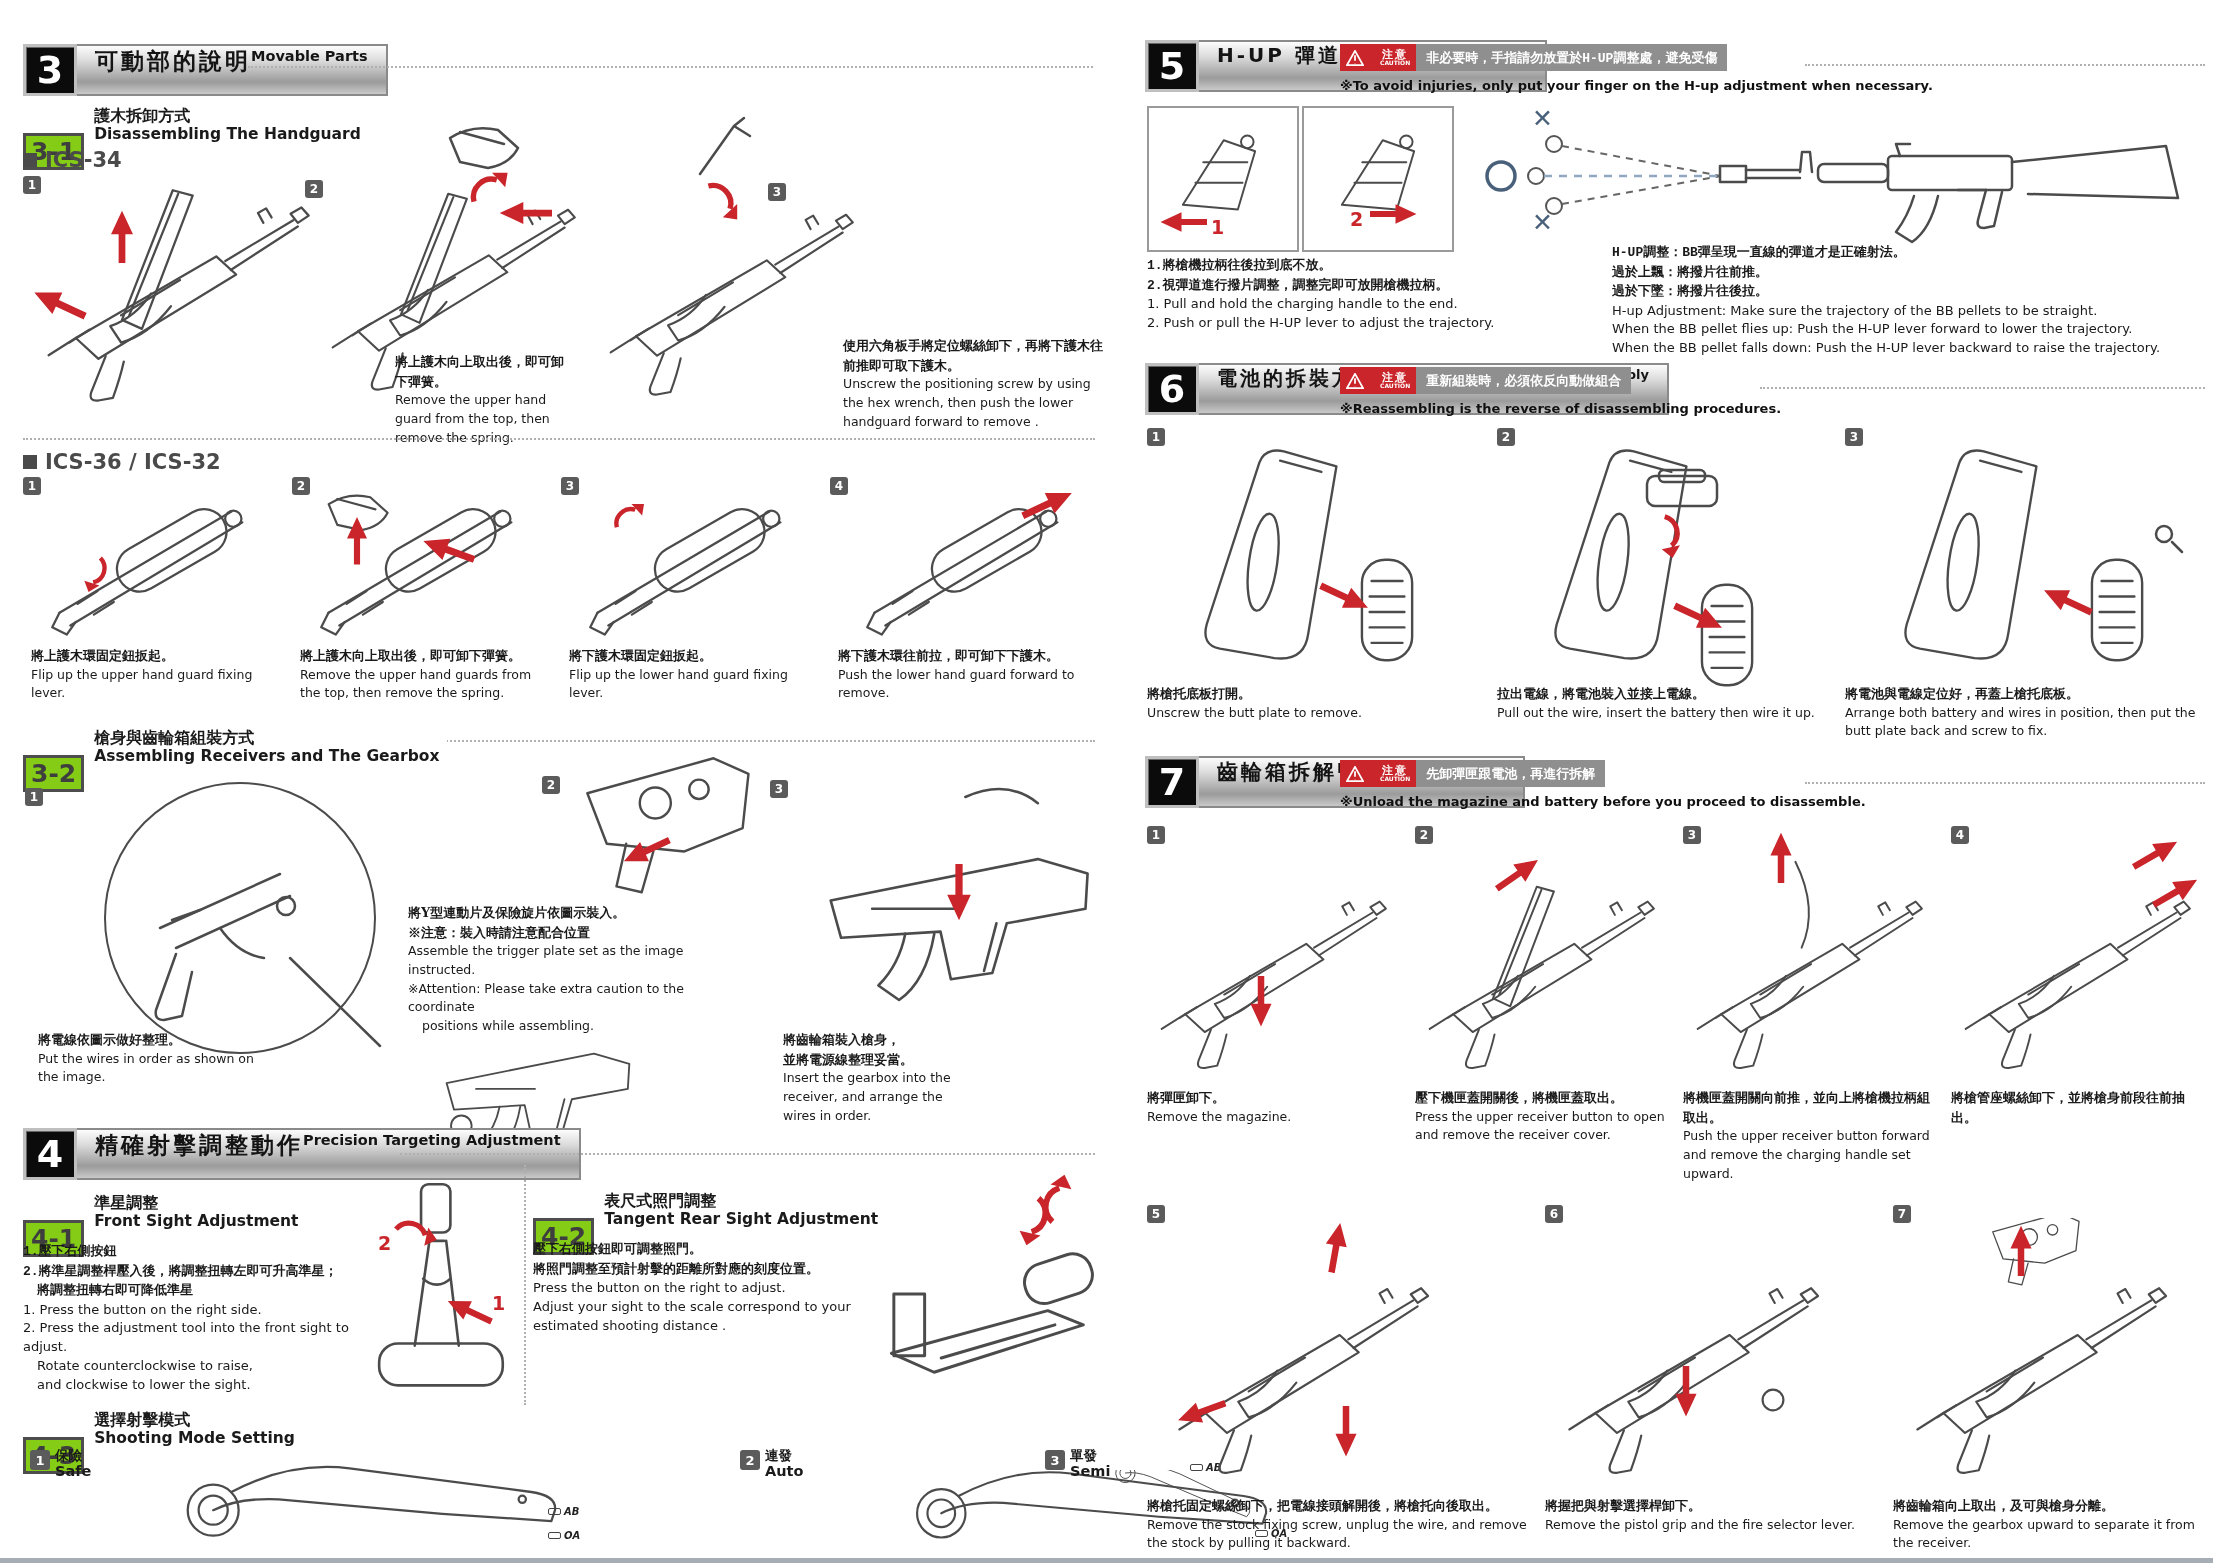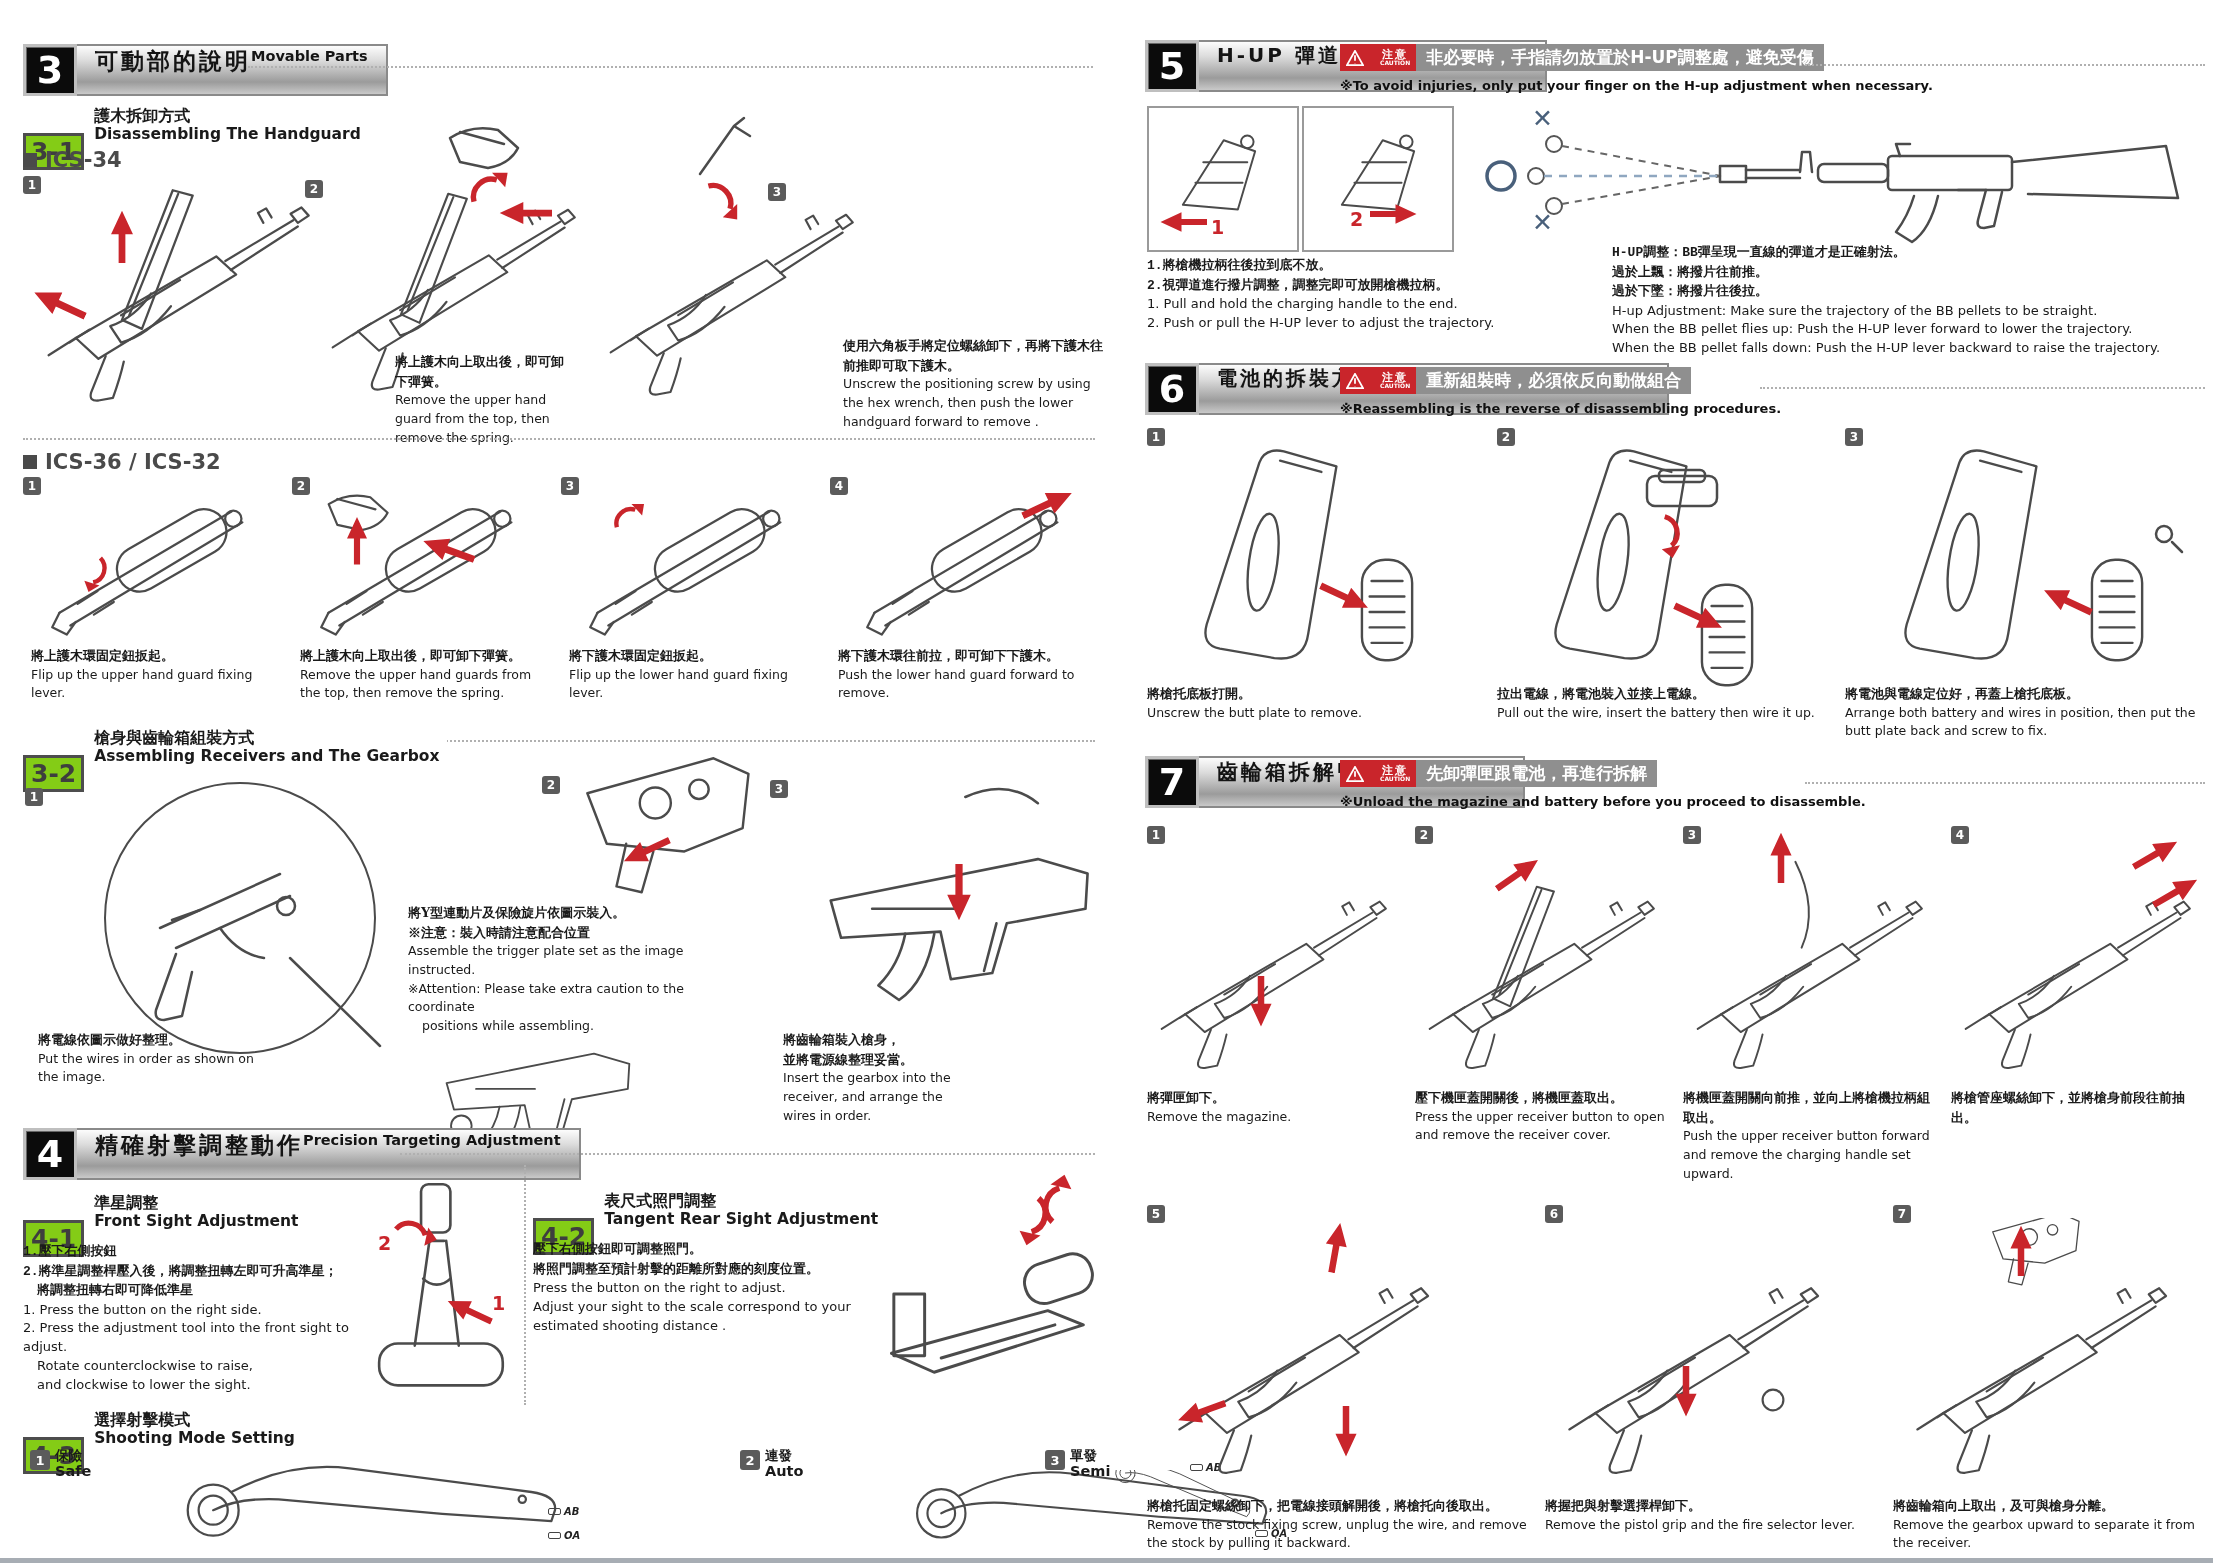--- a/index.html
+++ b/index.html
@@ -34,22 +34,22 @@
   .cap .en{font-size:12.5px;line-height:1.5;}
   .tlines .zh{font-family:Liberation Mono, monospace;font-weight:600;font-size:13px;line-height:1.5;}
   .tlines .en{font-size:13px;line-height:1.45;}
   .ind{padding-left:14px;}
   
   .caution{display:flex;align-items:stretch;height:27px;}
   .cau-red{background:#c9252b;color:#fff;display:flex;align-items:center;gap:16px;padding:0 6px;}
   .cau-lab{display:flex;flex-direction:column;align-items:center;line-height:1;}
   .cau-lab .czh{font-size:11px;font-weight:bold;letter-spacing:2px;}
   .cau-lab .cen{font-size:6px;font-weight:bold;}
-  .cau-gray{background:#8f8f8f;color:#fff;font-size:17px;font-weight:bold;display:flex;
-            align-items:center;padding:0 10px;white-space:nowrap;}
+  .cau-gray{background:#8f8f8f;color:#fff;font-size:13px;font-weight:bold;display:flex;
+            align-items:center;padding:0 10px;white-space:nowrap;font-family:Liberation Mono, monospace;}
   .cau-note{font-size:13px;font-weight:bold;color:#101010;}
   
   .dot-h{border-top:2px dotted #b0b0b0;height:0;}
   .dot-v{border-left:2px dotted #b0b0b0;width:0;}
   .frame{border:2px solid #9a9a9a;background:#fff;}
   .rednum{color:#c9252b;font-weight:800;font-size:19px;}
   .tag{font-size:10px;font-style:italic;font-weight:bold;color:#222;display:flex;align-items:center;gap:3px;}
   .tag .dash{width:11px;height:5px;border:1.5px solid #444;border-radius:2px;display:inline-block;}
   .modezh{font-size:13.5px;font-weight:bold;line-height:1.2;}
   .modeen{font-size:14.5px;font-weight:bold;line-height:1.2;}

